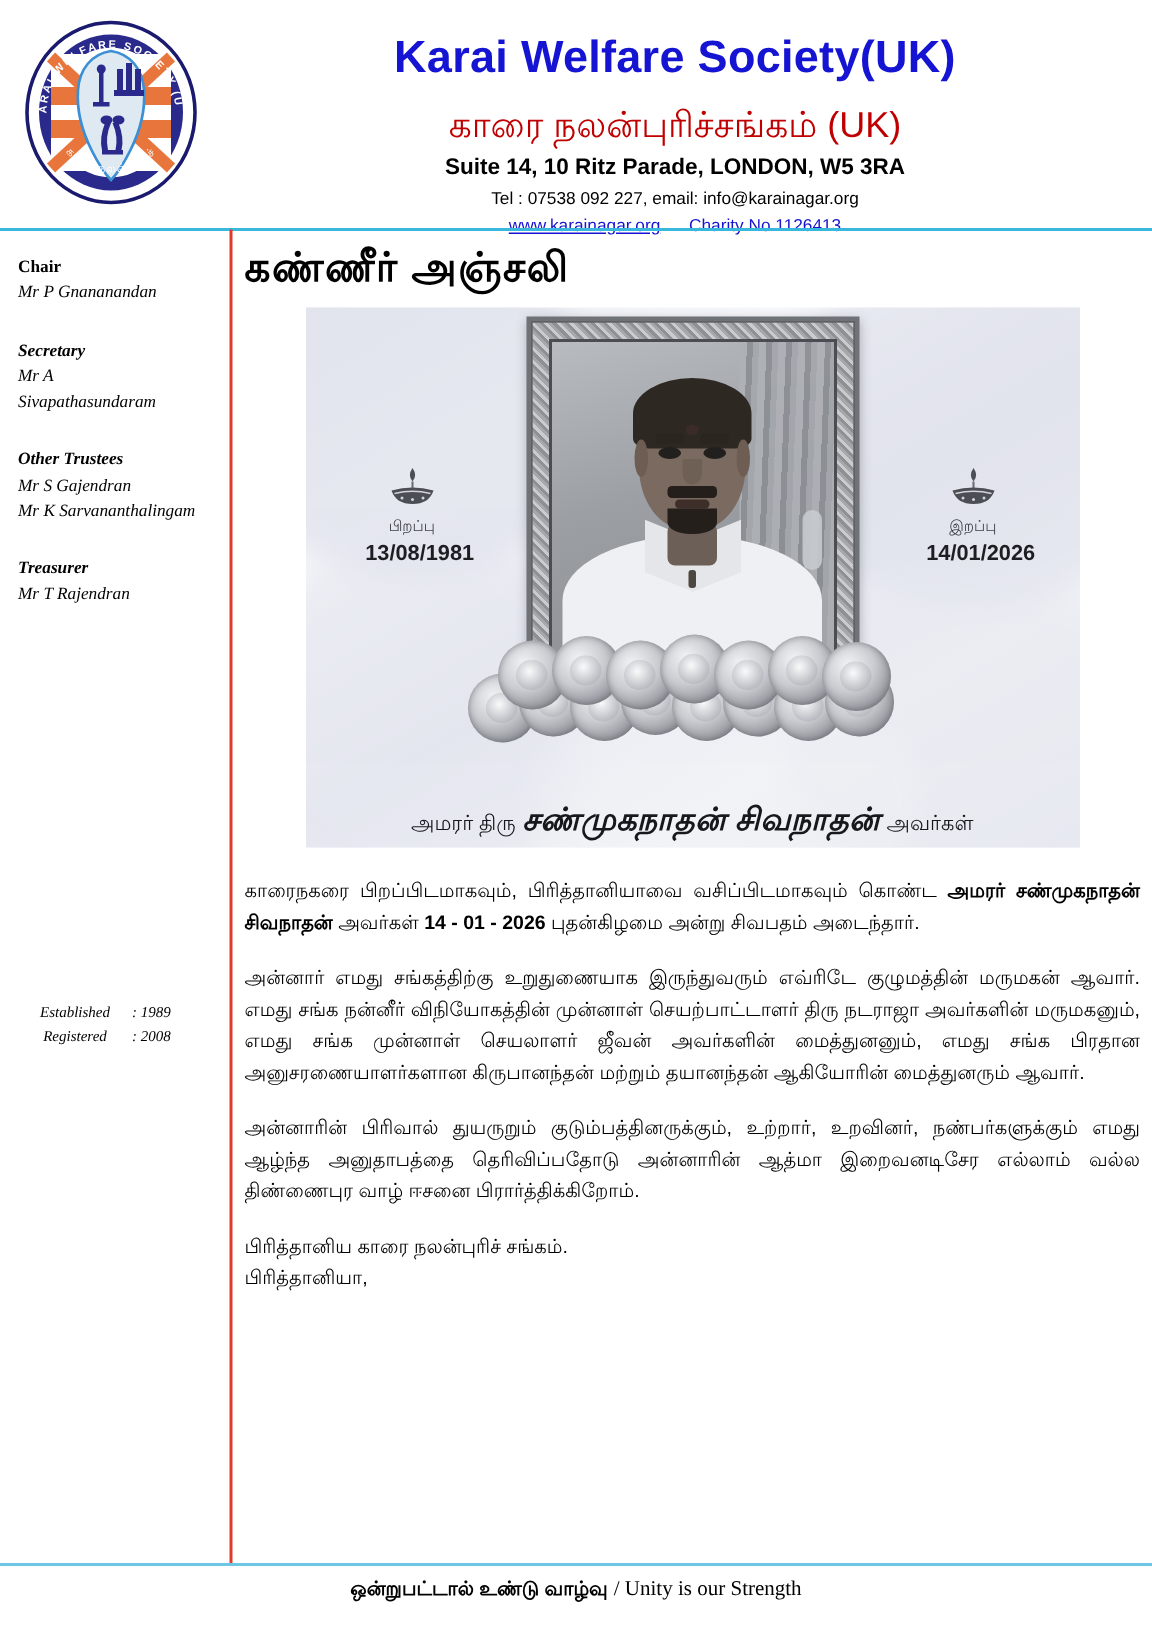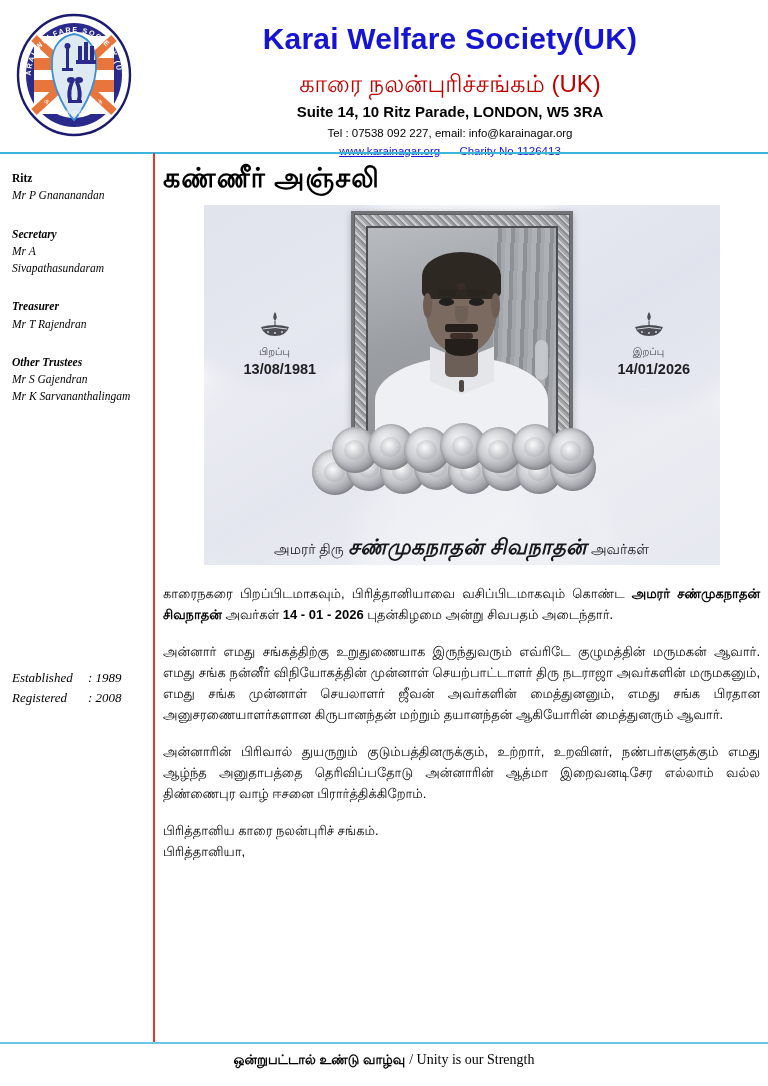--- a/index.html
+++ b/index.html
@@ -53,21 +53,21 @@
     font-family:"Liberation Serif","DejaVu Serif",serif;
     font-size:11.5px;font-weight:bold;font-style:italic;color:#000;line-height:1.5;
   }
   .sb-role.plain{font-style:normal;}
   .sb-name{
     font-family:"Liberation Serif","DejaVu Serif",serif;
     font-size:11.5px;font-style:italic;color:#000;line-height:1.5;
   }
 
   .sb-meta{position:absolute;left:12px;top:668px;width:140px;}
-  .sb-meta-row{display:flex;font-size:13px;font-style:italic;line-height:1.55;}
+  .sb-meta-row{display:flex;font-size:10px;font-style:italic;line-height:1.55;text-align:center;}
   .sb-meta-k{width:76px;}
   .sb-meta-v{}
 
   
   .main{position:absolute;left:163px;top:162px;width:597px;}
 
   .doc-title{
     text-align:left;
     font-family:"Liberation Sans","DejaVu Sans",sans-serif;
     font-size:27px;font-weight:bold;color:#000;
@@ -265,36 +265,36 @@
       <span class="charity">Charity No 1126413</span>
     </div>
   </div>
 </div>
 
 <div class="rule-top"></div>
 <div class="vdivider"></div>
 
 <div class="sidebar">
   <div class="sb-block">
-    <div class="sb-role plain">Ritz</div>
+    <div class="sb-role plain">Chair</div>
     <div class="sb-name">Mr P Gnananandan</div>
   </div>
   <div class="sb-block">
     <div class="sb-role">Secretary</div>
     <div class="sb-name" style="white-space:pre-line">Mr A
 Sivapathasundaram</div>
   </div>
   <div class="sb-block">
-    <div class="sb-role">Treasurer</div>
-    <div class="sb-name">Mr T Rajendran</div>
-  </div>
-  <div class="sb-block">
     <div class="sb-role">Other Trustees</div>
     <div class="sb-name" style="white-space:pre-line">Mr S Gajendran
 Mr K Sarvananthalingam</div>
+  </div>
+  <div class="sb-block">
+    <div class="sb-role">Treasurer</div>
+    <div class="sb-name">Mr T Rajendran</div>
   </div>
 </div>
 
 <div class="sb-meta">
   <div class="sb-meta-row">
     <span class="sb-meta-k">Established</span>
     <span class="sb-meta-v">: 1989</span>
   </div>
   <div class="sb-meta-row">
     <span class="sb-meta-k">Registered</span>

